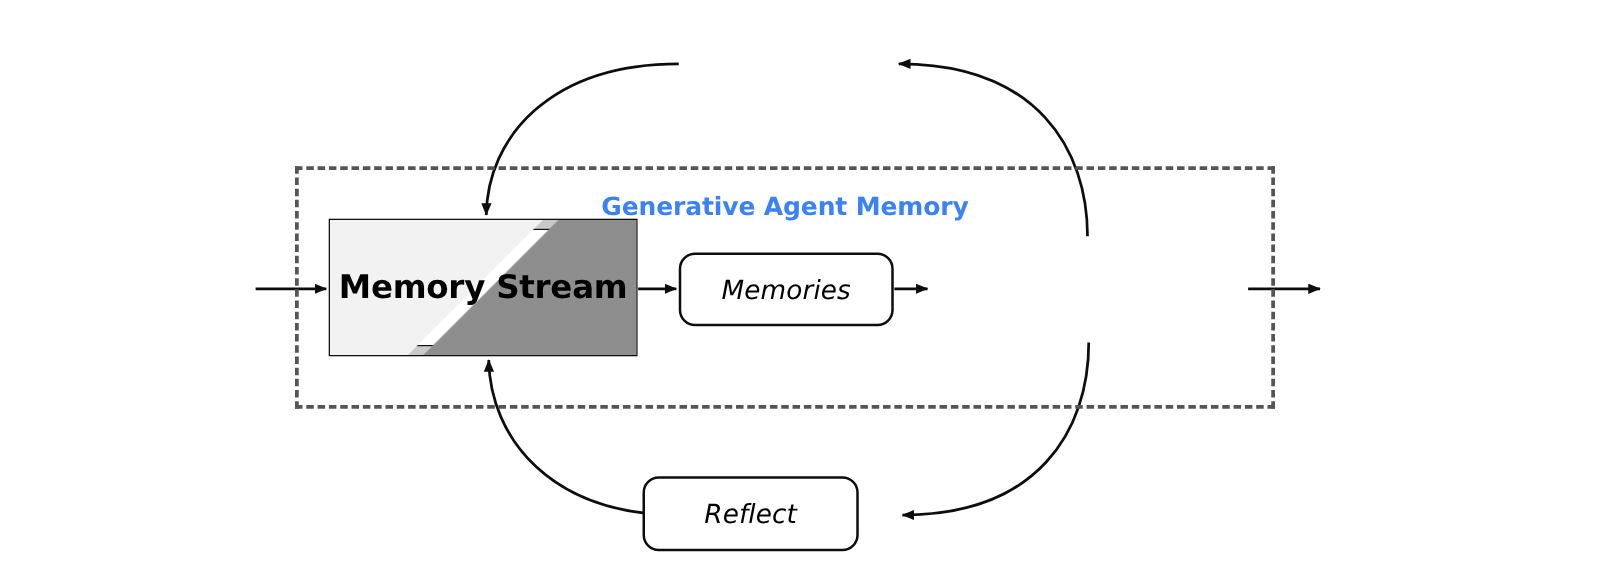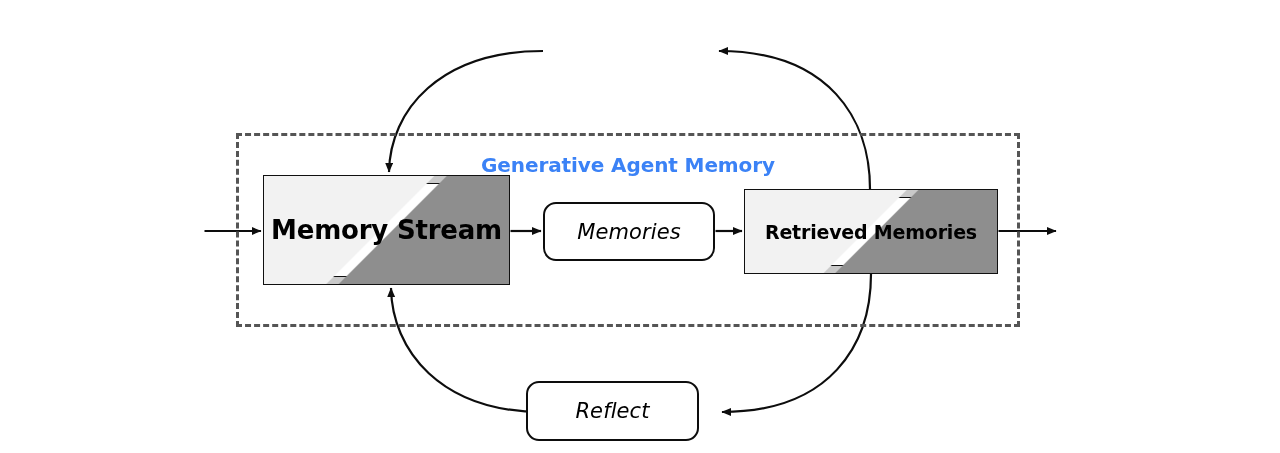--- a/index.html
+++ b/index.html
@@ -146,26 +146,20 @@
     <div class="tl"></div>
     <div class="inner">
       <span>Memory Stream</span>
     </div>
   </div>
 
   <div class="node" id="n-retrieve" style="left: 543px; top: 202px; width: 172px; height: 59px;">
     <span>Memories</span>
   </div>
 
-  <div class="bevel small" id="n-retrieved" style="left: 744px; top: 189px; width: 254px; height: 85px;">
-    <div class="tl"></div>
-    <div class="inner">
-      <span>Retrieved Memories</span>
-    </div>
-  </div>
 
 
 
-  <div class="node" id="n-reflect" style="left: 526px; top: 381px; width: 173px; height: 60px;">
+  <div class="node" id="n-reflect" style="left: 514px; top: 381px; width: 173px; height: 60px;">
     <span>Reflect</span>
   </div>
 
 </div>
 
 </body></html>

